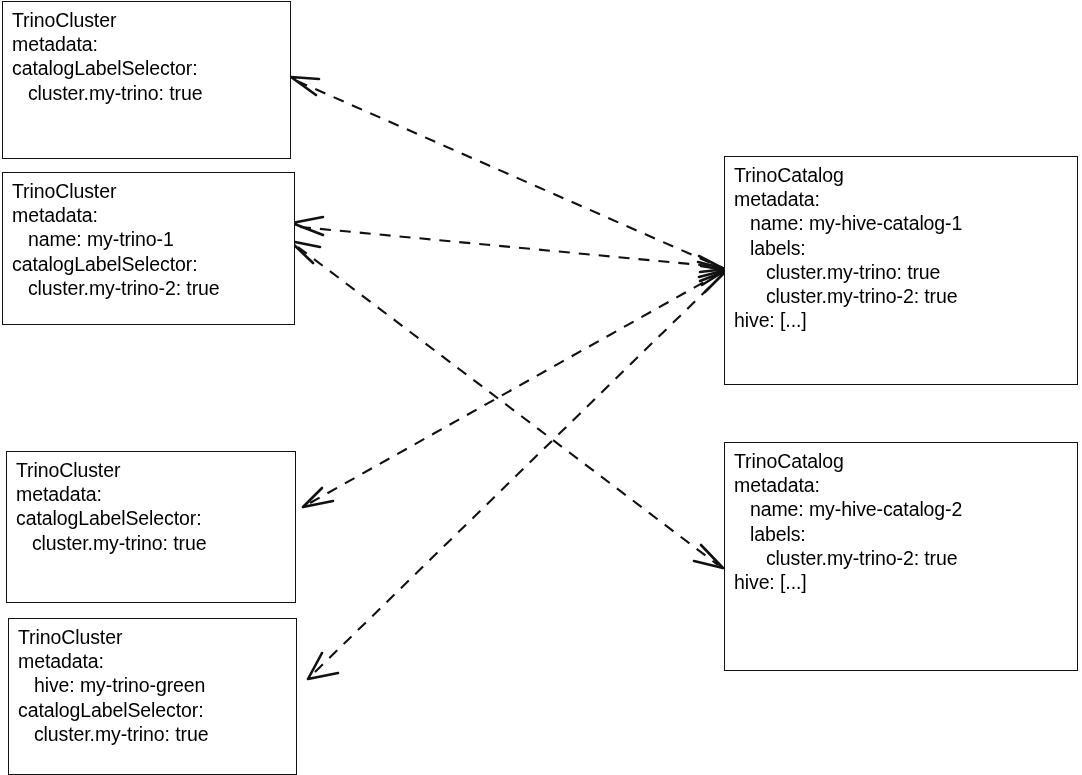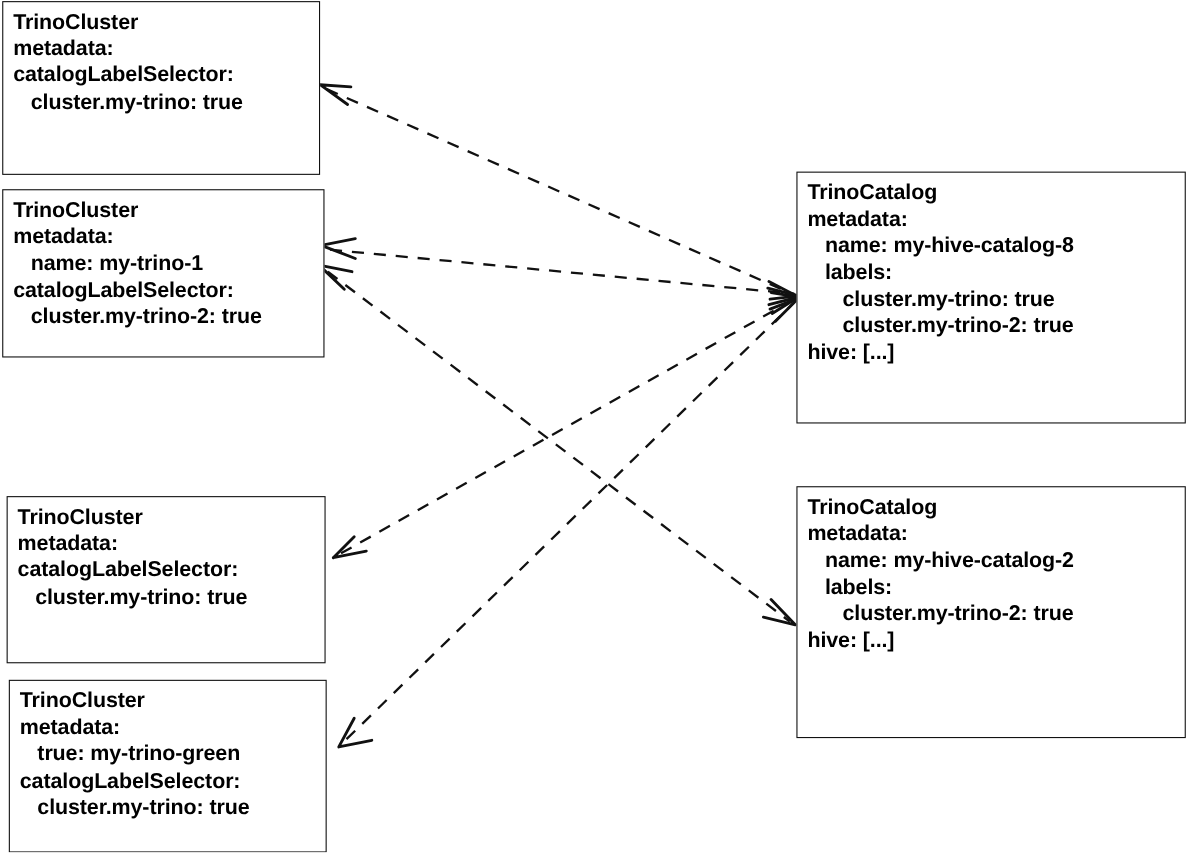--- a/index.html
+++ b/index.html
@@ -7,21 +7,20 @@
     padding: 0;
     background: #ffffff;
   }
   #stage {
     position: relative;
     width: 1082px;
     height: 775px;
     background: #ffffff;
     overflow: hidden;
     font-family: "Liberation Sans", sans-serif;
-    font-weight: bold;
   }
   .edges {
     position: absolute;
     left: 0;
     top: 0;
     width: 1082px;
     height: 775px;
     pointer-events: none;
   }
   .node {
@@ -101,29 +100,29 @@
   <div class="node" style="left:6px; top:451px; width:290px; height:152px;">
     <div class="line">TrinoCluster</div>
     <div class="line">metadata:</div>
     <div class="line">catalogLabelSelector:</div>
     <div class="line">   cluster.my-trino: true</div>
   </div>
 
   <div class="node" style="left:8px; top:618px; width:289px; height:157px;">
     <div class="line">TrinoCluster</div>
     <div class="line">metadata:</div>
-    <div class="line">   true: my-trino-green</div>
+    <div class="line">   hive: my-trino-green</div>
     <div class="line">catalogLabelSelector:</div>
     <div class="line">   cluster.my-trino: true</div>
   </div>
 
   <div class="node" style="left:724px; top:156px; width:354px; height:229px;">
     <div class="line">TrinoCatalog</div>
     <div class="line">metadata:</div>
-    <div class="line">   name: my-hive-catalog-8</div>
+    <div class="line">   name: my-hive-catalog-1</div>
     <div class="line">   labels:</div>
     <div class="line">      cluster.my-trino: true</div>
     <div class="line">      cluster.my-trino-2: true</div>
     <div class="line">hive: [...]</div>
   </div>
 
   <div class="node" style="left:724px; top:442px; width:354px; height:229px;">
     <div class="line">TrinoCatalog</div>
     <div class="line">metadata:</div>
     <div class="line">   name: my-hive-catalog-2</div>

